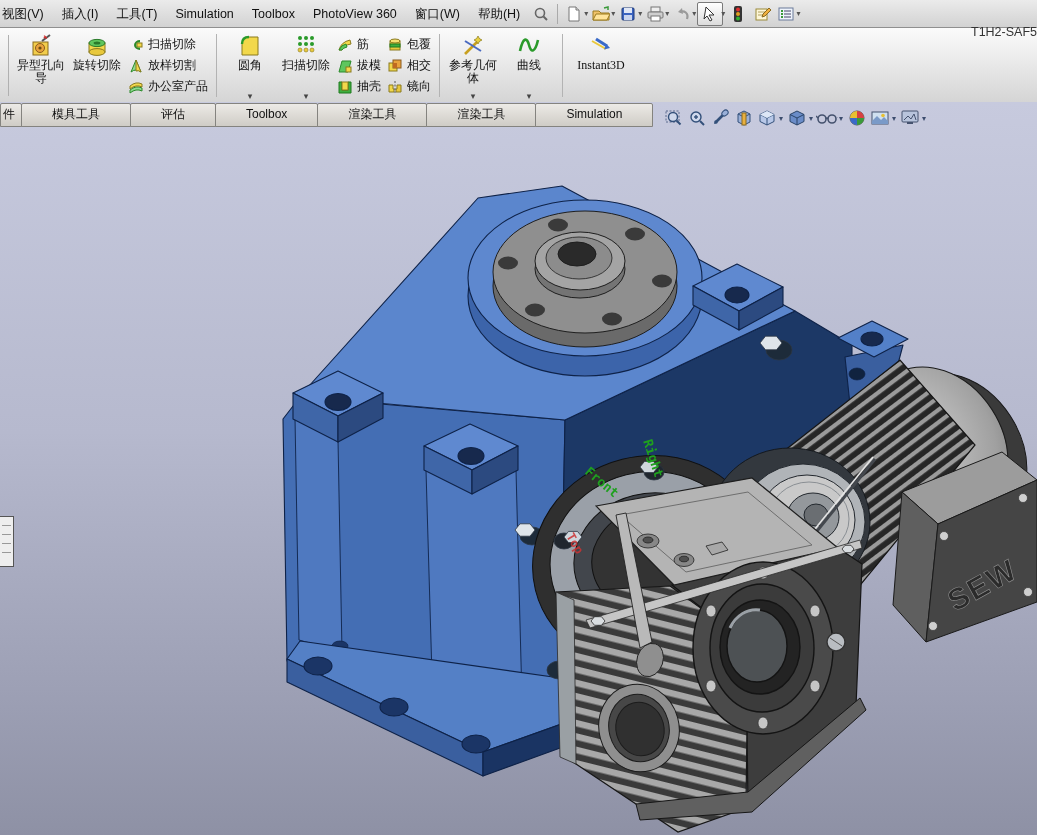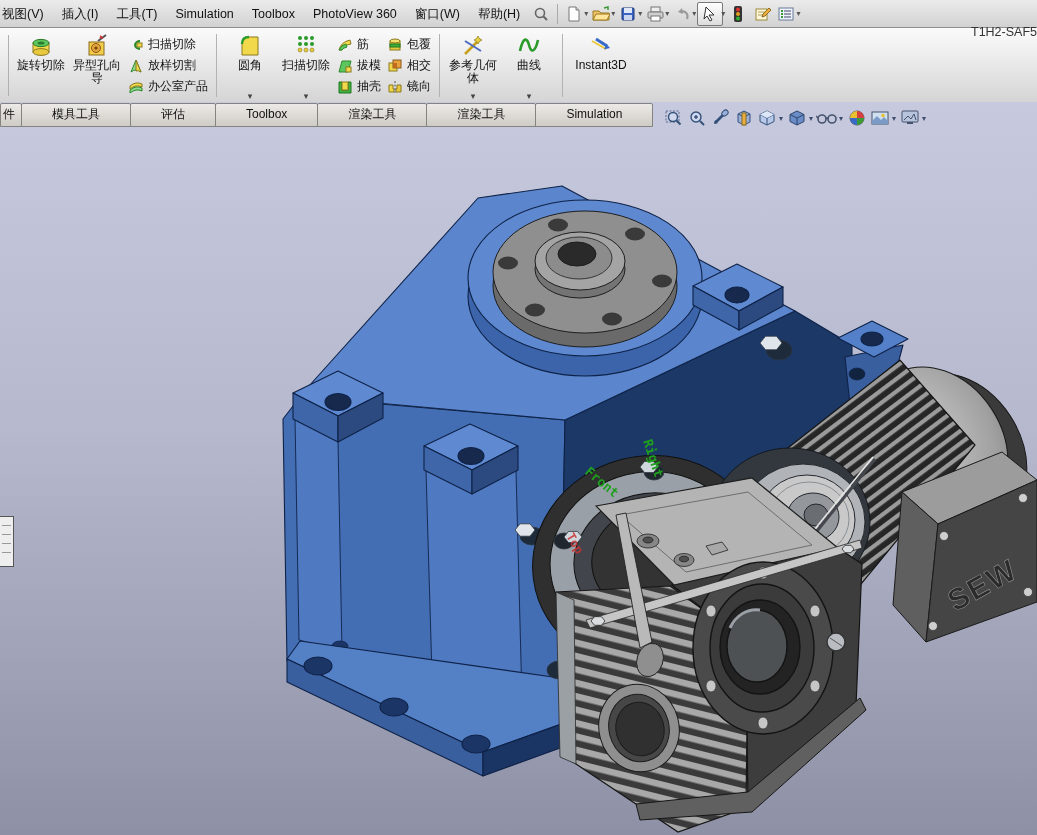--- a/index.html
+++ b/index.html
@@ -18,21 +18,21 @@
   .dd{font-size:8px;color:#555;margin:0 1px 0 -2px;}
   .wtitle{margin-left:auto;padding-right:0;color:#333;font-size:12.5px;overflow:hidden;margin-top:36px;}
 
   
   .commandbar{height:75px;background:linear-gradient(#fbfbfb,#e6e6e6 55%,#d5d5d5);
     border-bottom:1px solid #9c9c9c;display:flex;align-items:stretch;
     padding:1px 4px 0 2px;box-sizing:border-box;}
   .edge-sliver{width:6px;border-right:1px solid #b0b0b0;margin:6px 4px 6px 0;}
   .btn-lg{display:flex;flex-direction:column;align-items:center;width:54px;
     padding:3px 1px 0;font-size:12px;line-height:13px;text-align:center;color:#111;}
-  .btn-lg.wide{width:64px;}
+  .btn-lg.wide{width:64px;font-family:Liberation Serif, serif;}
   .btn-lg .ic{height:27px;display:flex;align-items:center;}
   .btn-lg .arrow{font-size:9px;color:#444;height:10px;line-height:9px;margin-top:auto;}
   .small-col{display:flex;flex-direction:column;justify-content:center;gap:2px;padding:4px 3px;}
   .btn-sm{display:flex;align-items:center;gap:4px;font-size:12px;height:19px;color:#111;}
   .tsep{width:1px;background:#b3b3b3;margin:5px 5px;}
 
   
   .tabstrip{position:absolute;top:103px;left:0;height:24px;display:flex;z-index:5;font-size:12px;}
   .tab{background:linear-gradient(#eceae6,#cfccc6);border:1px solid #84837f;
     margin-right:-1px;padding:0 30px;line-height:21px;color:#111;border-radius:2px 2px 0 0;}
@@ -143,40 +143,40 @@
     <span class="dd">▾</span>
   <span class="wtitle">T1H2-SAF5</span>
 </div>
 
 <div class="commandbar">
   <span class="edge-sliver"></span>
 
   <div class="btn-lg">
     <span class="ic">
       <svg width="26" height="26">
-          <rect x="5" y="10" width="16" height="9" fill="#f2d84b" stroke="#8a7a1f"></rect>
-          <ellipse cx="13" cy="19" rx="8" ry="3.4" fill="#e8c83c" stroke="#8a7a1f"></ellipse>
-          <ellipse cx="13" cy="10" rx="8" ry="3.6" fill="#5ec65e" stroke="#2a7a2a"></ellipse>
-          <ellipse cx="13" cy="10" rx="3.4" ry="1.5" fill="#2a7a2a"></ellipse>
-        </svg>
-    </span>
-    <span>旋转切除</span>
-  </div>
-
-  <div class="btn-lg">
-    <span class="ic">
-      <svg width="26" height="26">
           <rect x="5" y="9" width="15" height="13" fill="#f2cd4b" stroke="#8a6d1f"></rect>
           <circle cx="12" cy="15" r="4.5" fill="#e8a23c" stroke="#8a5a1f"></circle>
           <circle cx="12" cy="15" r="1.6" fill="#6a4a10"></circle>
           <line x1="14" y1="8" x2="22" y2="2" stroke="#555" stroke-width="2"></line>
           <path d="M17 3 l1.6 2.8 M15.7 4.6 l3.2 0 M16 2.6 l2.6 2.6" stroke="#d03030" stroke-width="1.1"></path>
         </svg>
     </span>
     <span>异型孔向导</span>
+  </div>
+
+  <div class="btn-lg">
+    <span class="ic">
+      <svg width="26" height="26">
+          <rect x="5" y="10" width="16" height="9" fill="#f2d84b" stroke="#8a7a1f"></rect>
+          <ellipse cx="13" cy="19" rx="8" ry="3.4" fill="#e8c83c" stroke="#8a7a1f"></ellipse>
+          <ellipse cx="13" cy="10" rx="8" ry="3.6" fill="#5ec65e" stroke="#2a7a2a"></ellipse>
+          <ellipse cx="13" cy="10" rx="3.4" ry="1.5" fill="#2a7a2a"></ellipse>
+        </svg>
+    </span>
+    <span>旋转切除</span>
   </div>
 
   <div class="small-col">
     <div class="btn-sm">
       <svg width="16" height="16">
           <path d="M12 4 a5 4 0 1 0 0 8" fill="#8fd98f" stroke="#2a8a2a" stroke-width="2"></path>
           <rect x="9" y="6" width="5" height="4" fill="#f2d84b" stroke="#8a7a1f"></rect>
         </svg>
       <span>扫描切除</span>
     </div>

